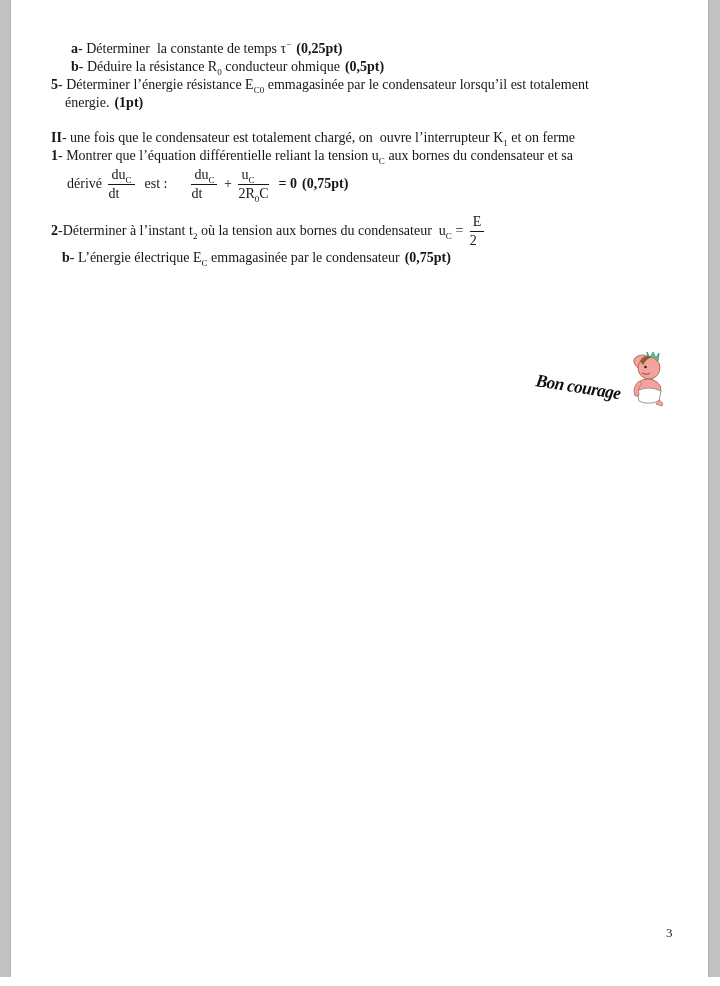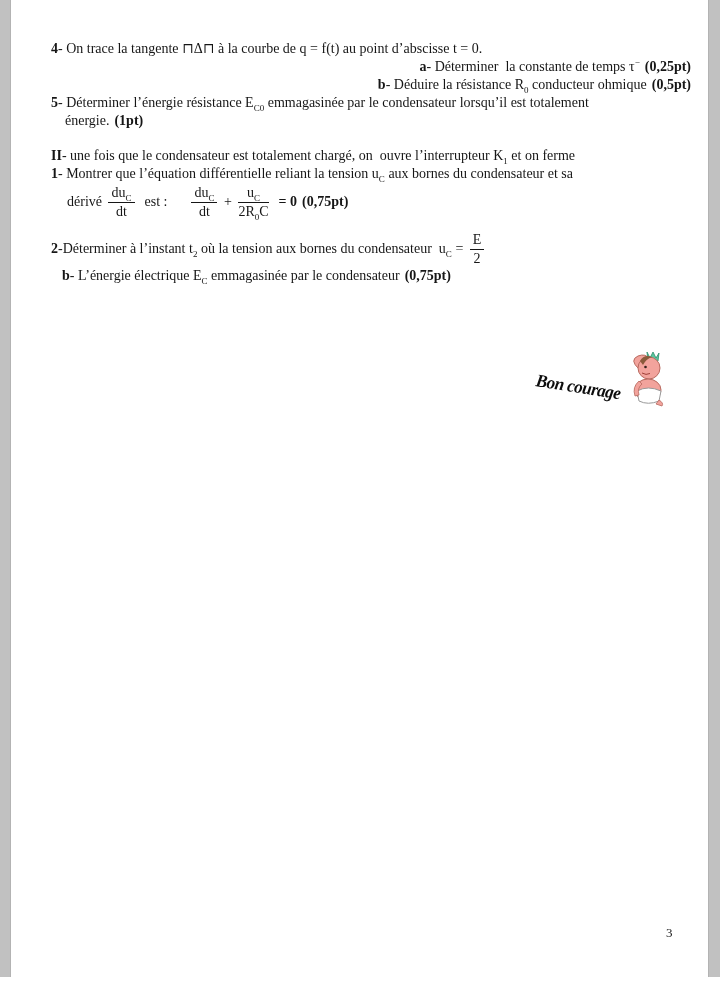--- a/index.html
+++ b/index.html
@@ -7,46 +7,45 @@
           font-family:"Liberation Serif","DejaVu Serif",serif;color:#161616;}
   .gutter{position:absolute;top:0;height:977px;background:#c1c1c1;}
   .gutter.left{left:0;width:10px;border-right:1px solid #b3b3b3;}
   .gutter.right{right:0;width:11px;border-left:1px solid #b3b3b3;}
   .doc{position:absolute;left:51px;top:40px;width:640px;font-size:14px;line-height:18px;}
   .line{white-space:pre;}
   .b{font-weight:bold;}
   .pts{font-weight:bold;margin-left:5px;}
   sub{font-size:9px;line-height:0;}
   sup{font-size:9px;line-height:0;}
-  .ind-a{padding-left:20px;text-align:right;}
+  .ind-a{padding-left:20px;}
   .ind-cont{padding-left:14px;}
   .ind-a2{padding-left:9px;}
   .ind-b2{padding-left:11px;}
   .sec-gap{margin-top:17px;}
   .eqline{padding-left:16px;margin-top:2px;margin-bottom:12px;}
-  .frac{display:inline-block;text-align:center;vertical-align:middle;line-height:1.15;margin:0 3px;}
+  .frac{display:inline-block;text-align:left;vertical-align:middle;line-height:1.15;margin:0 3px;}
   .frac .num{display:block;border-bottom:1px solid #161616;padding:0 3px 1px;}
   .frac .den{display:block;padding-top:1px;}
   .stamp{position:absolute;left:536px;top:350px;width:132px;height:60px;}
   .stamp-text{position:absolute;left:0;top:20px;transform:rotate(9deg) scaleX(0.95);
               transform-origin:left center;font-style:italic;font-weight:bold;font-size:18px;
               letter-spacing:-0.5px;color:#0d0d0d;white-space:pre;}
   .stamp-baby{position:absolute;right:0;top:0;}
   .page-number{position:absolute;left:666px;top:925px;font-size:13px;}
 </style>
 </head>
 <body>
 
 <div class="viewer">
   <div class="gutter left"></div>
   <div class="gutter right"></div>
 
   <div class="doc">
 
-    <div class="line"><span class="b">4</span><span>- On trace la tangente ⊓Δ⊓ à la courbe de q = f(t) au point d’abscisse t = 0.</span></div>
 
     <div class="line ind-a"><span class="b">a</span><span>- Déterminer  la constante de temps τ</span><sup>−</sup><span class="pts">(0,25pt)</span></div>
 
     <div class="line ind-a"><span class="b">b</span><span>- Déduire la résistance R</span><sub>0</sub><span> conducteur ohmique</span><span class="pts">(0,5pt)</span></div>
 
     <div class="line"><span class="b">5</span><span>- Déterminer l’énergie résistance E</span><sub>C0</sub><span> emmagasinée par le condensateur lorsqu’il est totalement</span></div>
 
     <div class="line ind-cont"><span>énergie.</span><span class="pts">(1pt)</span></div>
 
     <div class="line sec-gap"><span class="b">II</span><span>- une fois que le condensateur est totalement chargé, on  ouvre l’interrupteur K</span><sub>1</sub><span> et on ferme</span></div>

